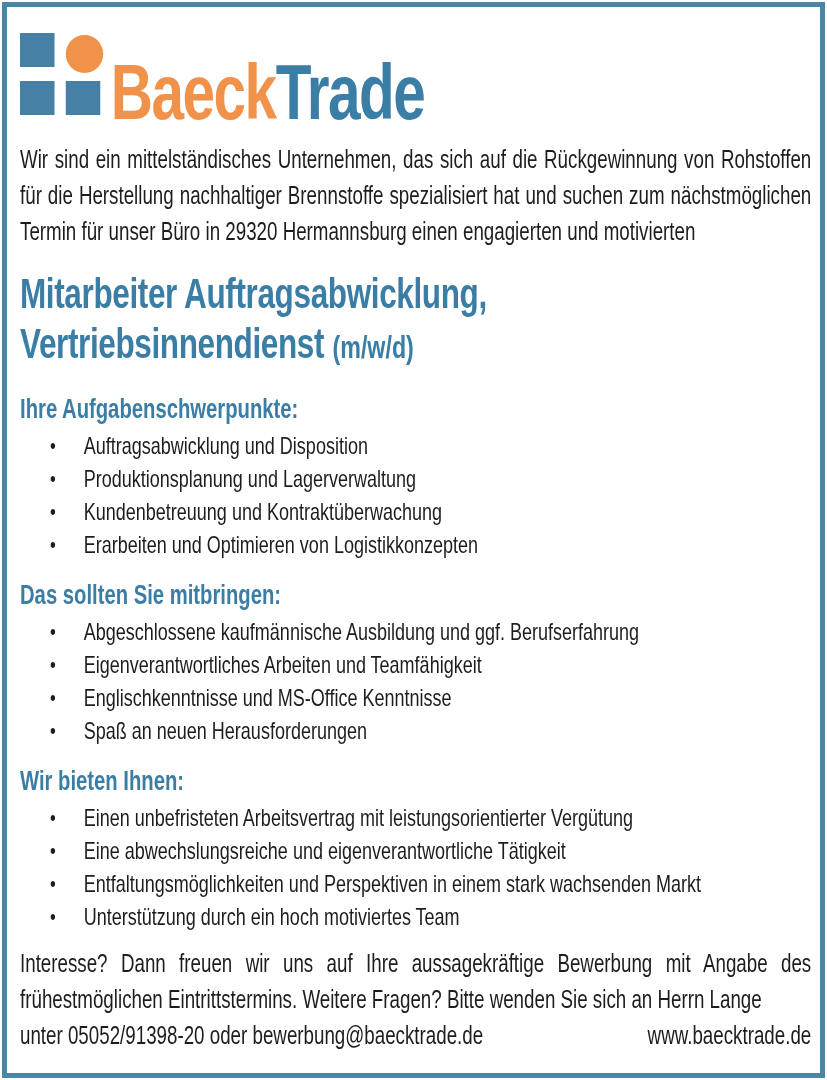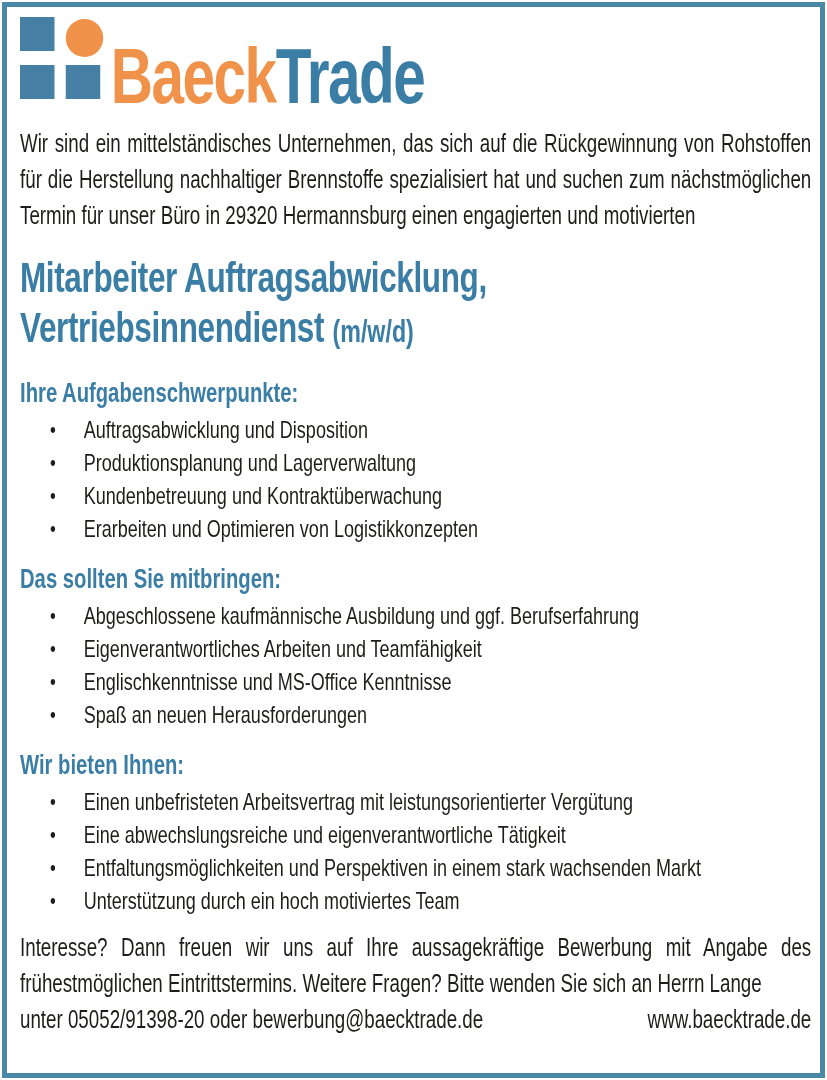--- a/index.html
+++ b/index.html
@@ -12,21 +12,21 @@
     width: 827px;
     height: 1080px;
     overflow: hidden;
   }
   .page {
     box-sizing: border-box;
     width: 823px;
     height: 1076px;
     margin: 2px;
     border: 5px solid #4a87a7;
-    padding: 10px 13px 0 13px;
+    padding: 26px 13px 0 13px;
     overflow: hidden;
     background: #ffffff;
   }
   
   .condense {
     width: 1055px;
     transform: scaleX(0.75);
     transform-origin: 0 0;
     color: #1d1d1b;
   }

